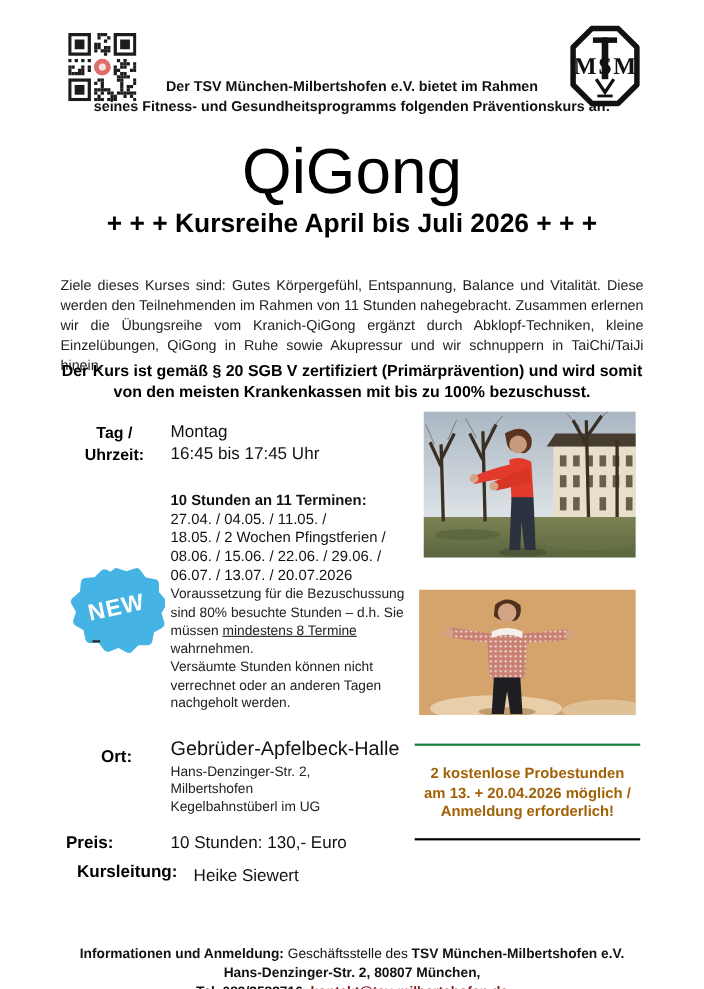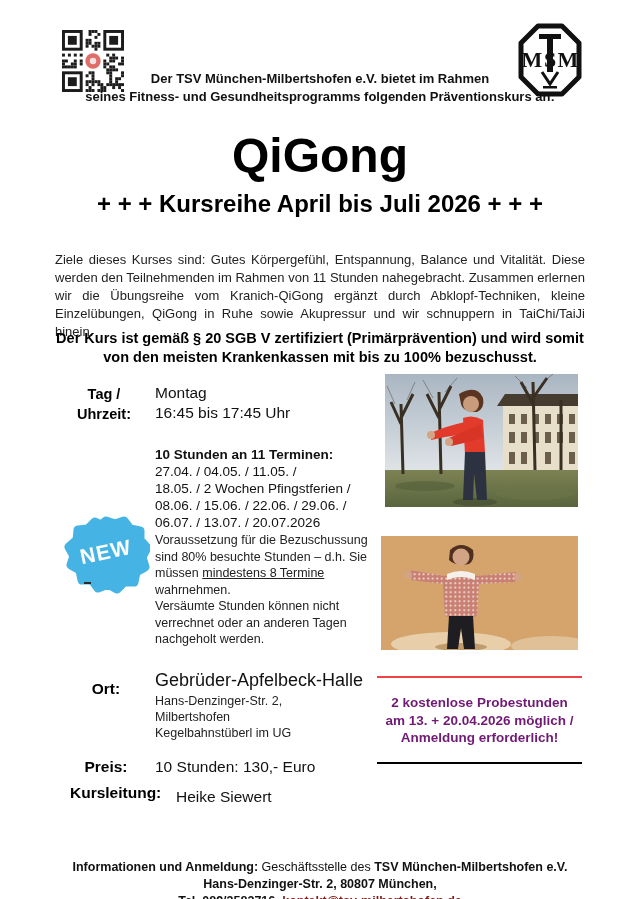--- a/index.html
+++ b/index.html
@@ -1,38 +1,38 @@
 <!DOCTYPE html>
 <html><head>
 <meta charset="utf-8">
 <style>
   html,body{margin:0;padding:0;background:#ffffff;}
   .page{position:relative;width:640px;height:899px;background:#fff;margin:0 auto;
         font-family:"Liberation Sans", sans-serif;color:#1a1a1a;overflow:hidden;}
   .abs{position:absolute;}
   .ctr{left:0;right:0;text-align:center;}
   .hdr-line{font-size:13px;font-weight:bold;color:#111;}
-  .title{font-size:48px;font-weight:bold;color:#000;letter-spacing:0px;line-height:60px;}
+  .title{font-size:58px;font-weight:normal;color:#000;letter-spacing:0px;line-height:60px;}
   .subtitle{font-size:24px;font-weight:bold;color:#000;}
   .neu{font-size:13.5px;font-weight:bold;color:#000;}
   .intro{font-size:13px;line-height:18px;text-align:justify;color:#222;}
   .cert{font-size:14.5px;line-height:19px;font-weight:bold;text-align:center;color:#000;}
   .lbl{font-weight:bold;font-size:14.5px;color:#000;text-align:center;line-height:20px;}
   .lbl-lg{font-weight:bold;font-size:15.5px;color:#000;}
   .val-lg{font-size:15.5px;color:#111;line-height:20px;}
   .sessions{font-size:13.5px;line-height:17px;color:#111;}
   .sessions .head{font-weight:bold;}
   .req{font-size:12.5px;line-height:16.5px;color:#222;}
   .req .ul{text-decoration:underline;}
   .minpart{font-size:12.5px;color:#222;}
   .locname{font-size:18px;color:#111;line-height:20px;}
   .locaddr{font-size:12.5px;line-height:16px;color:#222;}
-  .trialbox{border-top:2px solid #ef4444;border-bottom:2px solid #000;
+  .trialbox{border-top:2px solid #15803d;border-bottom:2px solid #000;
             text-align:center;font-weight:bold;font-size:13.5px;line-height:17.5px;
-            padding:16px 0 15px 0;color:#701a75;}
+            padding:16px 0 15px 0;color:#a16207;}
   .footer{font-size:12.5px;line-height:17px;text-align:center;color:#111;font-weight:bold;margin-top:28px;}
   .footer .reg{font-weight:normal;}
   .footer a{color:#7f1d1d;text-decoration:underline;font-weight:bold;}
   .photo{display:block;}
 </style>
 </head>
 <body>
 
 <div class="page">
 
@@ -292,21 +292,21 @@
     <div>Milbertshofen</div>
     <div>Kegelbahnstüberl im UG</div>
   </div>
 
   <div class="abs trialbox" style="left:377px;top:676px;width:205px">
     <div>2 kostenlose Probestunden</div>
     <div>am 13. + 20.04.2026 möglich /</div>
     <div>Anmeldung erforderlich!</div>
   </div>
 
-  <div class="abs lbl-lg" style="left:60px;top:758px;width:92px;text-align:center">Preis:</div>
+  <div class="abs lbl-lg" style="left:60px;top:758px;width:92px;">Preis:</div>
   <div class="abs val-lg" style="left:155px;top:757px">10 Stunden: 130,- Euro</div>
 
   <div class="abs lbl-lg" style="left:70px;top:784px">Kursleitung:</div>
   <div class="abs val-lg" style="left:176px;top:787px">Heike Siewert</div>
 
   <div class="abs ctr footer" style="top:831px">
     <div><span>Informationen und Anmeldung:</span><span class="reg"> Geschäftsstelle des </span><span>TSV München-Milbertshofen e.V.</span></div>
     <div>Hans-Denzinger-Str. 2, 80807 München,</div>
     <div><span>Tel. 089/3582716, </span><a href="#">kontakt@tsv-milbertshofen.de</a></div>
   </div>

